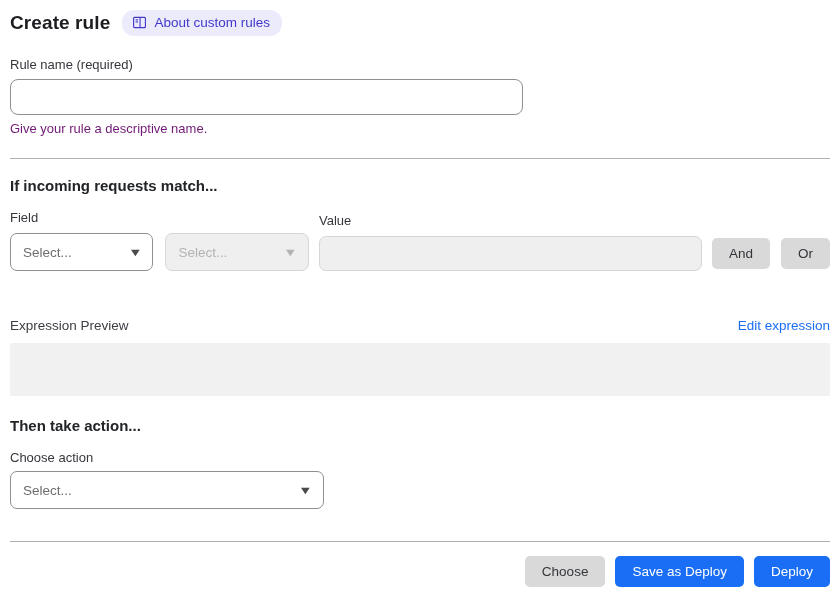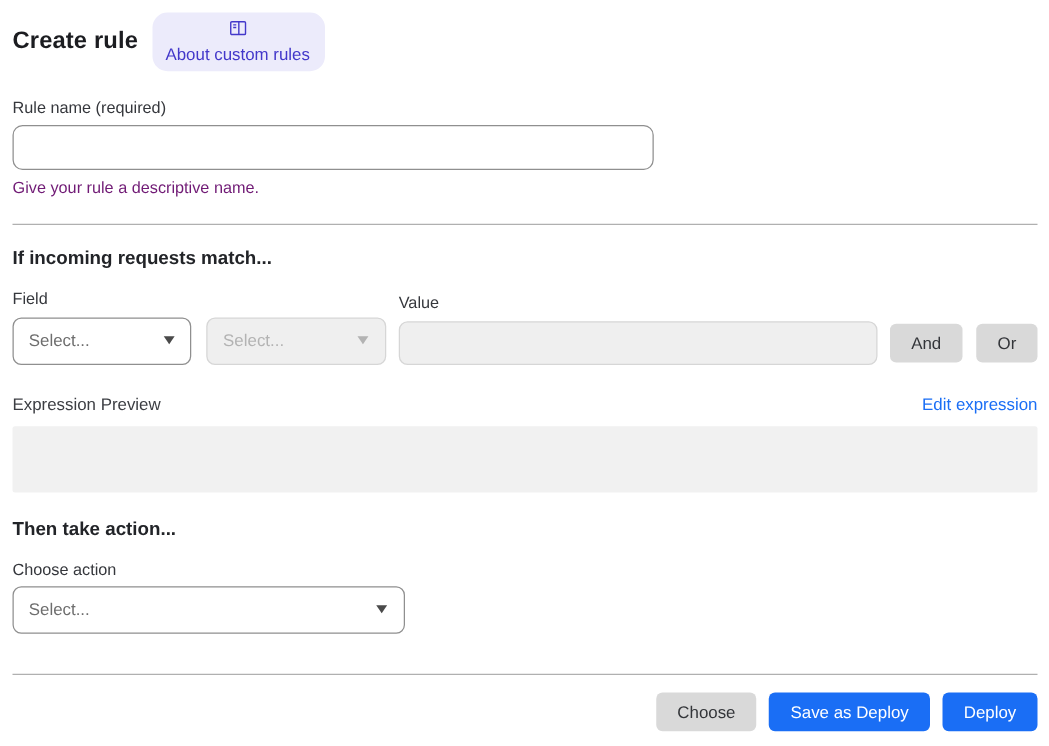--- a/index.html
+++ b/index.html
@@ -26,21 +26,21 @@
   .page{padding:8px 9px 0 10px;width:839px;}
 
   
   .page-header{display:flex;align-items:center;gap:12px;margin-top:2px;}
   .page-title{font-size:19px;font-weight:700;color:#1c1d21;letter-spacing:.1px;}
   .badge{
     display:inline-flex;align-items:center;gap:7px;
     background:var(--badge_bg);color:var(--badge_text);
     font-size:13.5px;line-height:1;
     padding:5px 12px 6px 10px;border-radius:12px;
-    text-decoration:none;cursor:pointer;flex-direction:column;
+    text-decoration:none;cursor:pointer;
   }
   .badge svg{display:block;}
 
   
   .field-label{display:block;font-size:13px;color:#35373c;margin-bottom:7px;}
   .rule-name-section{margin-top:21px;}
   .text-input{
     display:block;width:513px;height:36px;
     border:1px solid var(--control_border);border-radius:8px;
     font-family:inherit;font-size:13.5px;color:#24262b;
@@ -77,21 +77,21 @@
   }
   .andor{display:flex;gap:11px;margin-left:0;padding-bottom:2px;}
   .btn{
     font-family:inherit;font-size:13.5px;border:none;cursor:pointer;
     border-radius:5px;height:31px;line-height:31px;padding:0 17px;
   }
   .btn-gray{background:var(--gray_button_bg);color:#333539;}
   .btn-blue{background:var(--accent_blue);color:#ffffff;}
 
   
-  .expression-section{margin-top:24px;}
+  .expression-section{margin-top:47px;}
   .expr-header{display:flex;justify-content:space-between;align-items:baseline;width:820px;}
   .expr-label{font-size:13.5px;color:#3c3e43;}
   .expr-link{font-size:13.5px;color:var(--link_blue);text-decoration:none;cursor:pointer;}
   .expr-box{margin-top:10px;width:820px;height:53px;background:var(--preview_bg);border-radius:2px;}
 
   
   .action-section{margin-top:21px;}
   .action-label{margin-top:16px;}
   .action-select{width:314px;margin-top:-1px;}
 

